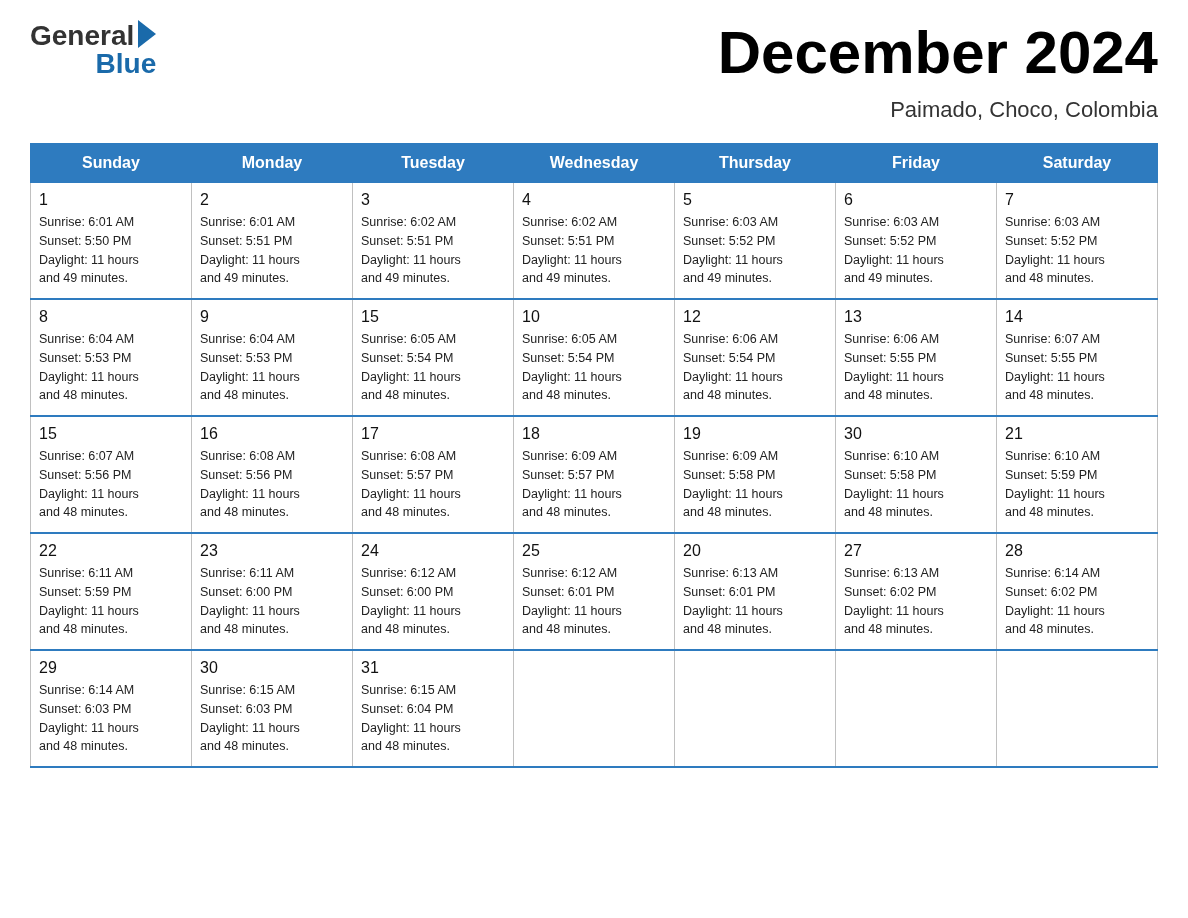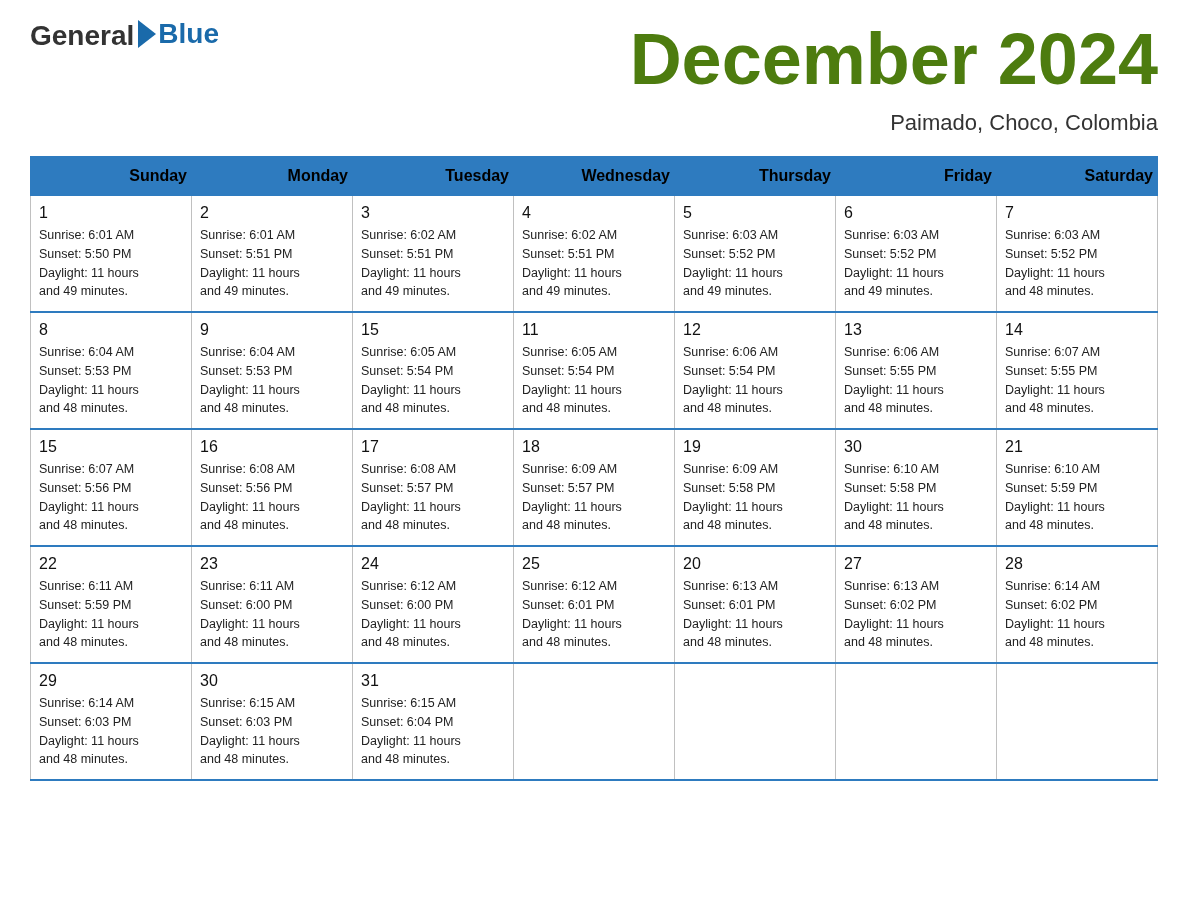--- a/index.html
+++ b/index.html
@@ -11,22 +11,22 @@
       padding: 20px 30px;
     }
     .header {
       display: flex;
       justify-content: space-between;
       align-items: flex-start;
       margin-bottom: 20px;
     }
     .logo {
       display: flex;
-      flex-direction: row;
-      align-items: center;
+      flex-direction: column;
+      align-items: flex-end;
     }
     .logo-top {
       display: flex;
       align-items: center;
     }
     .logo-general {
       font-size: 28px;
       font-weight: bold;
       color: #333;
       font-family: Arial, sans-serif;
@@ -45,42 +45,42 @@
       font-weight: bold;
       color: #1a6aaa;
       font-family: Arial, sans-serif;
       margin-top: -4px;
       margin-left: 2px;
     }
     .title-block {
       text-align: right;
     }
     .month-title {
-      font-size: 72px;
-      font-weight: bold;
-      color: #4d7c0f;
+      font-size: 60px;
+      font-weight: bold;
+      color: #000000;
       line-height: 1.1;
     }
     .location {
       font-size: 22px;
       color: #333;
       margin-top: 11px;
     }
     table {
       width: 100%;
       border-collapse: collapse;
       table-layout: fixed;
     }
     thead tr th {
       background-color: #2e7bbf;
-      color: #000000;
+      color: #ffffff;
       font-size: 16px;
       font-weight: bold;
       padding: 10px 4px;
-      text-align: right;
+      text-align: center;
       border: 1px solid #2e7bbf;
     }
     tbody tr td {
       vertical-align: top;
       padding: 8px 8px 10px 8px;
       font-size: 13px;
       color: #222;
       border: 1px solid #c0c0c0;
       height: 105px;
     }
@@ -150,21 +150,21 @@
         <td><span class="day-num">7</span>
 <span class="day-info">Sunrise: 6:03 AM<br>Sunset: 5:52 PM<br>Daylight: 11 hours<br>and 48 minutes.</span></td>
       </tr>
       <tr>
         <td><span class="day-num">8</span>
 <span class="day-info">Sunrise: 6:04 AM<br>Sunset: 5:53 PM<br>Daylight: 11 hours<br>and 48 minutes.</span></td>
         <td><span class="day-num">9</span>
 <span class="day-info">Sunrise: 6:04 AM<br>Sunset: 5:53 PM<br>Daylight: 11 hours<br>and 48 minutes.</span></td>
         <td><span class="day-num">15</span>
 <span class="day-info">Sunrise: 6:05 AM<br>Sunset: 5:54 PM<br>Daylight: 11 hours<br>and 48 minutes.</span></td>
-        <td><span class="day-num">11</span>
+        <td><span class="day-num">10</span>
 <span class="day-info">Sunrise: 6:05 AM<br>Sunset: 5:54 PM<br>Daylight: 11 hours<br>and 48 minutes.</span></td>
         <td><span class="day-num">12</span>
 <span class="day-info">Sunrise: 6:06 AM<br>Sunset: 5:54 PM<br>Daylight: 11 hours<br>and 48 minutes.</span></td>
         <td><span class="day-num">13</span>
 <span class="day-info">Sunrise: 6:06 AM<br>Sunset: 5:55 PM<br>Daylight: 11 hours<br>and 48 minutes.</span></td>
         <td><span class="day-num">14</span>
 <span class="day-info">Sunrise: 6:07 AM<br>Sunset: 5:55 PM<br>Daylight: 11 hours<br>and 48 minutes.</span></td>
       </tr>
       <tr>
         <td><span class="day-num">15</span>

